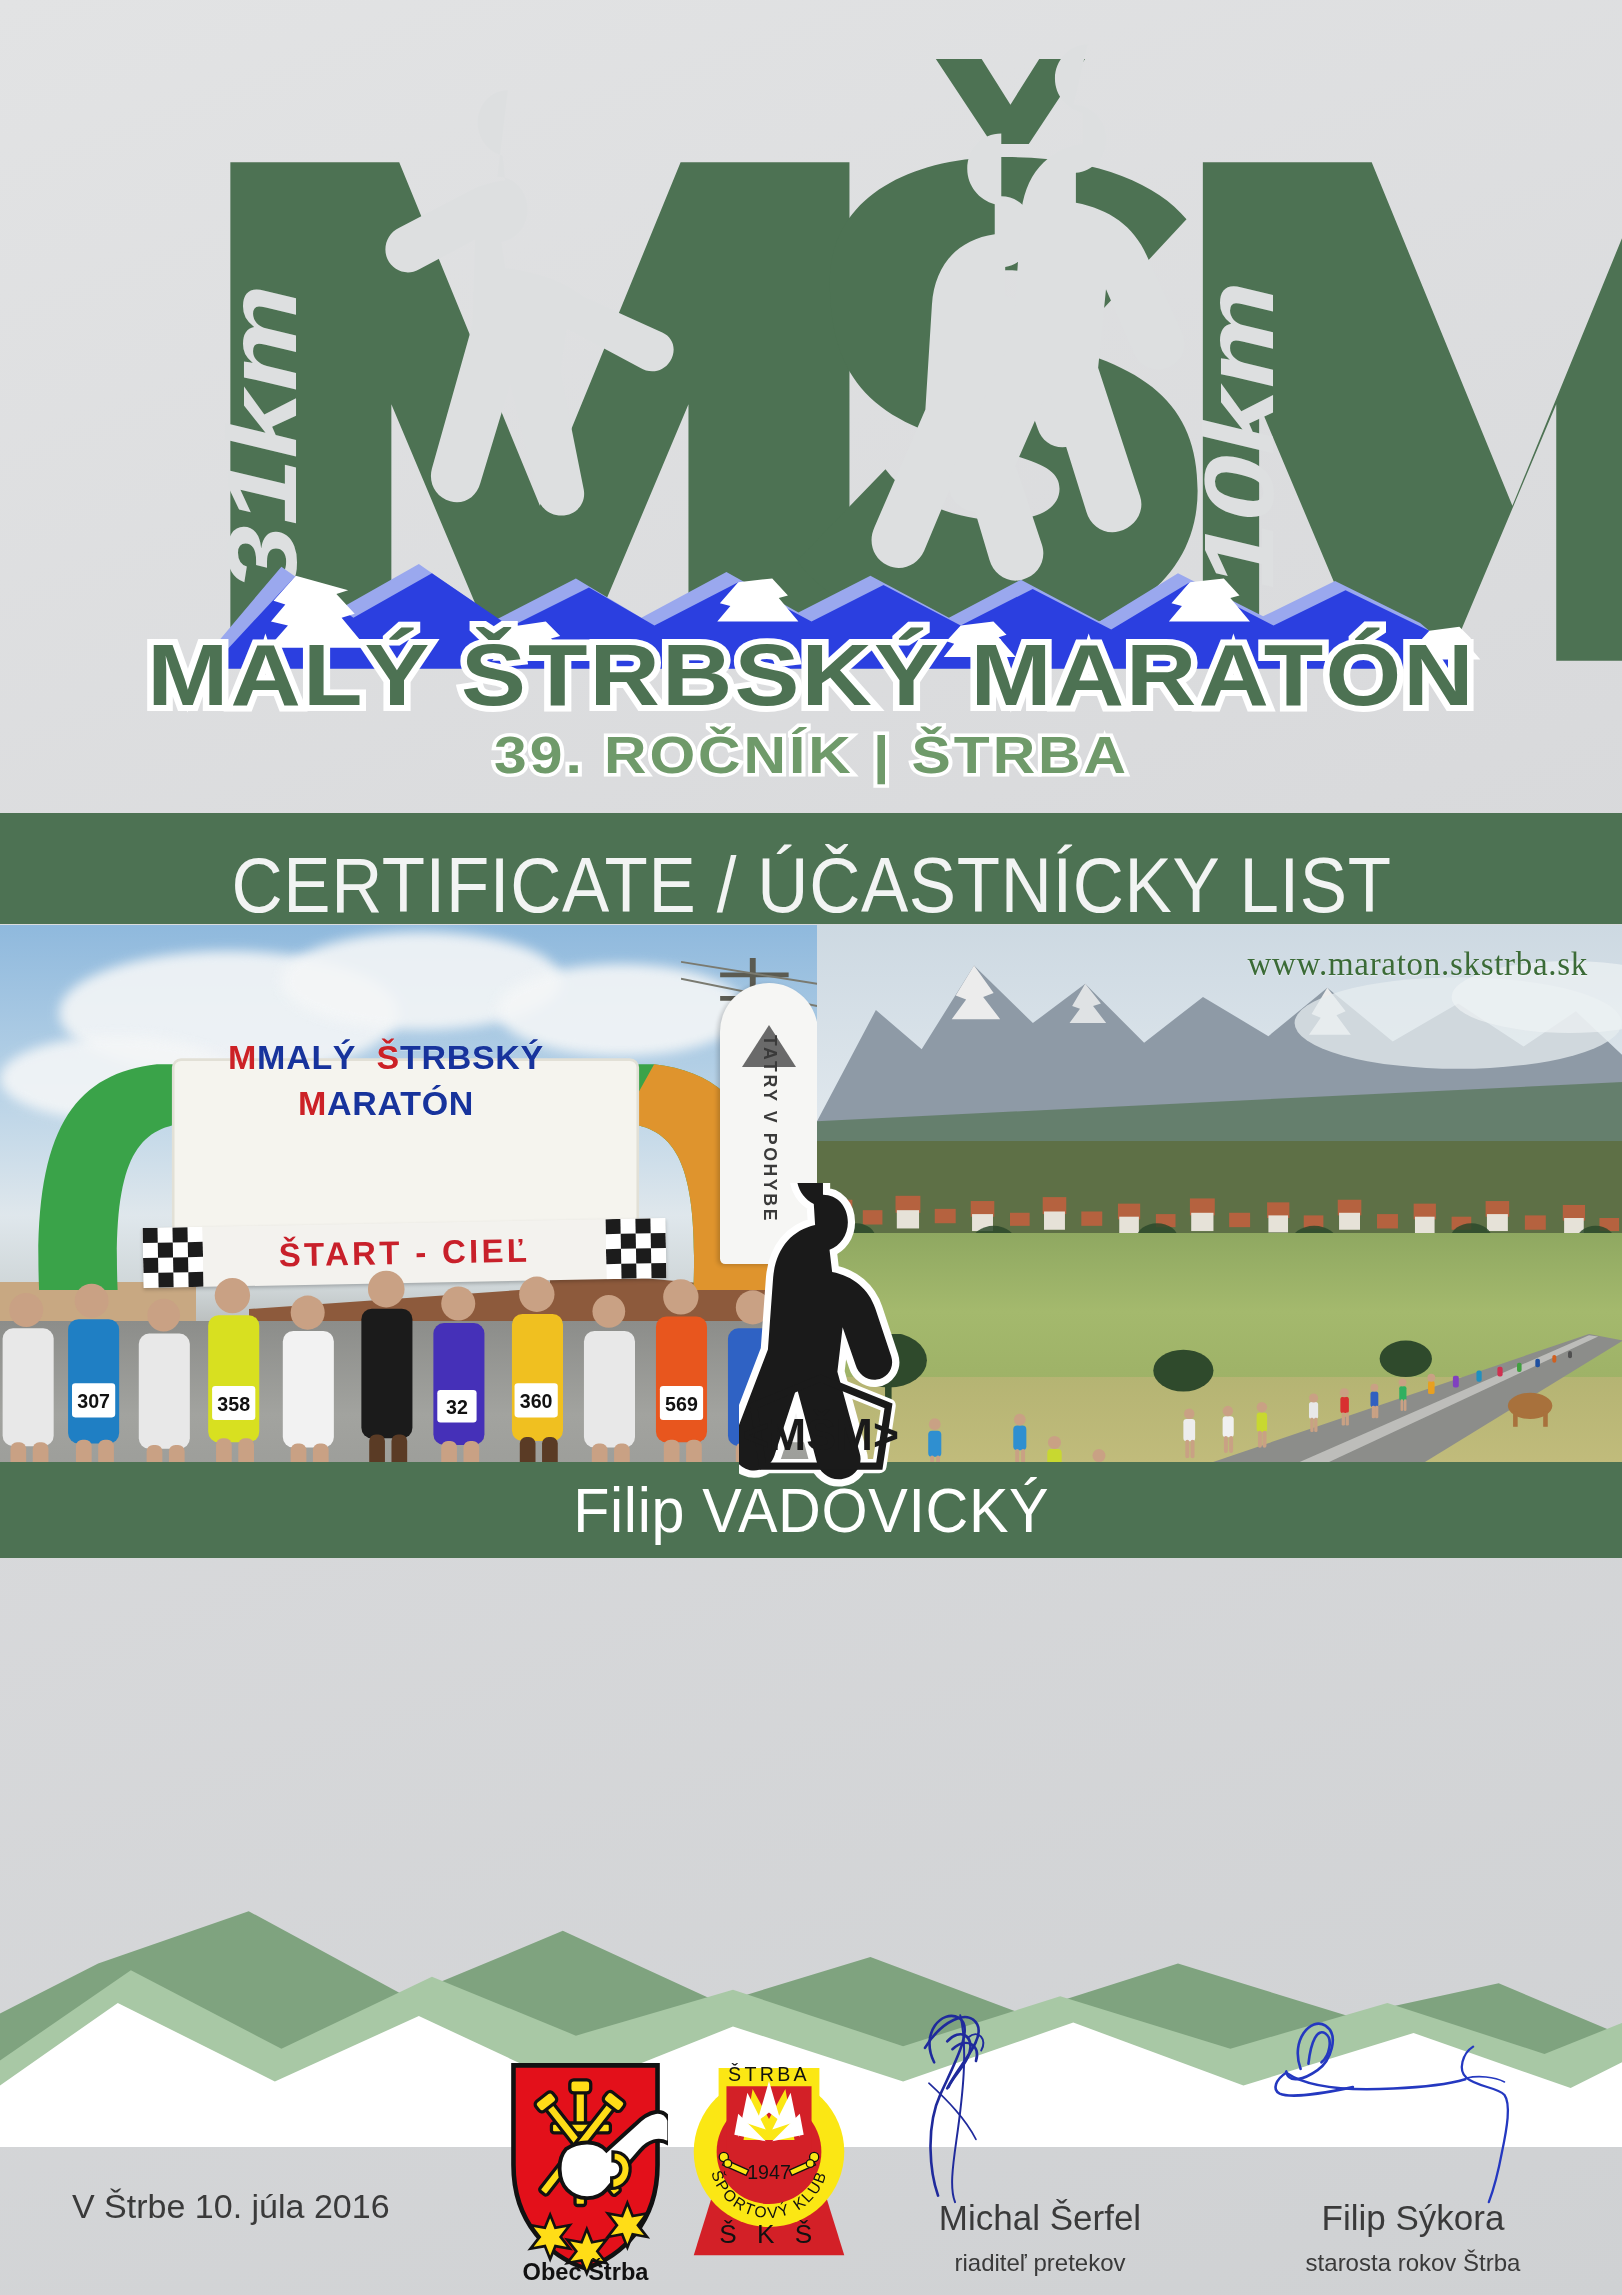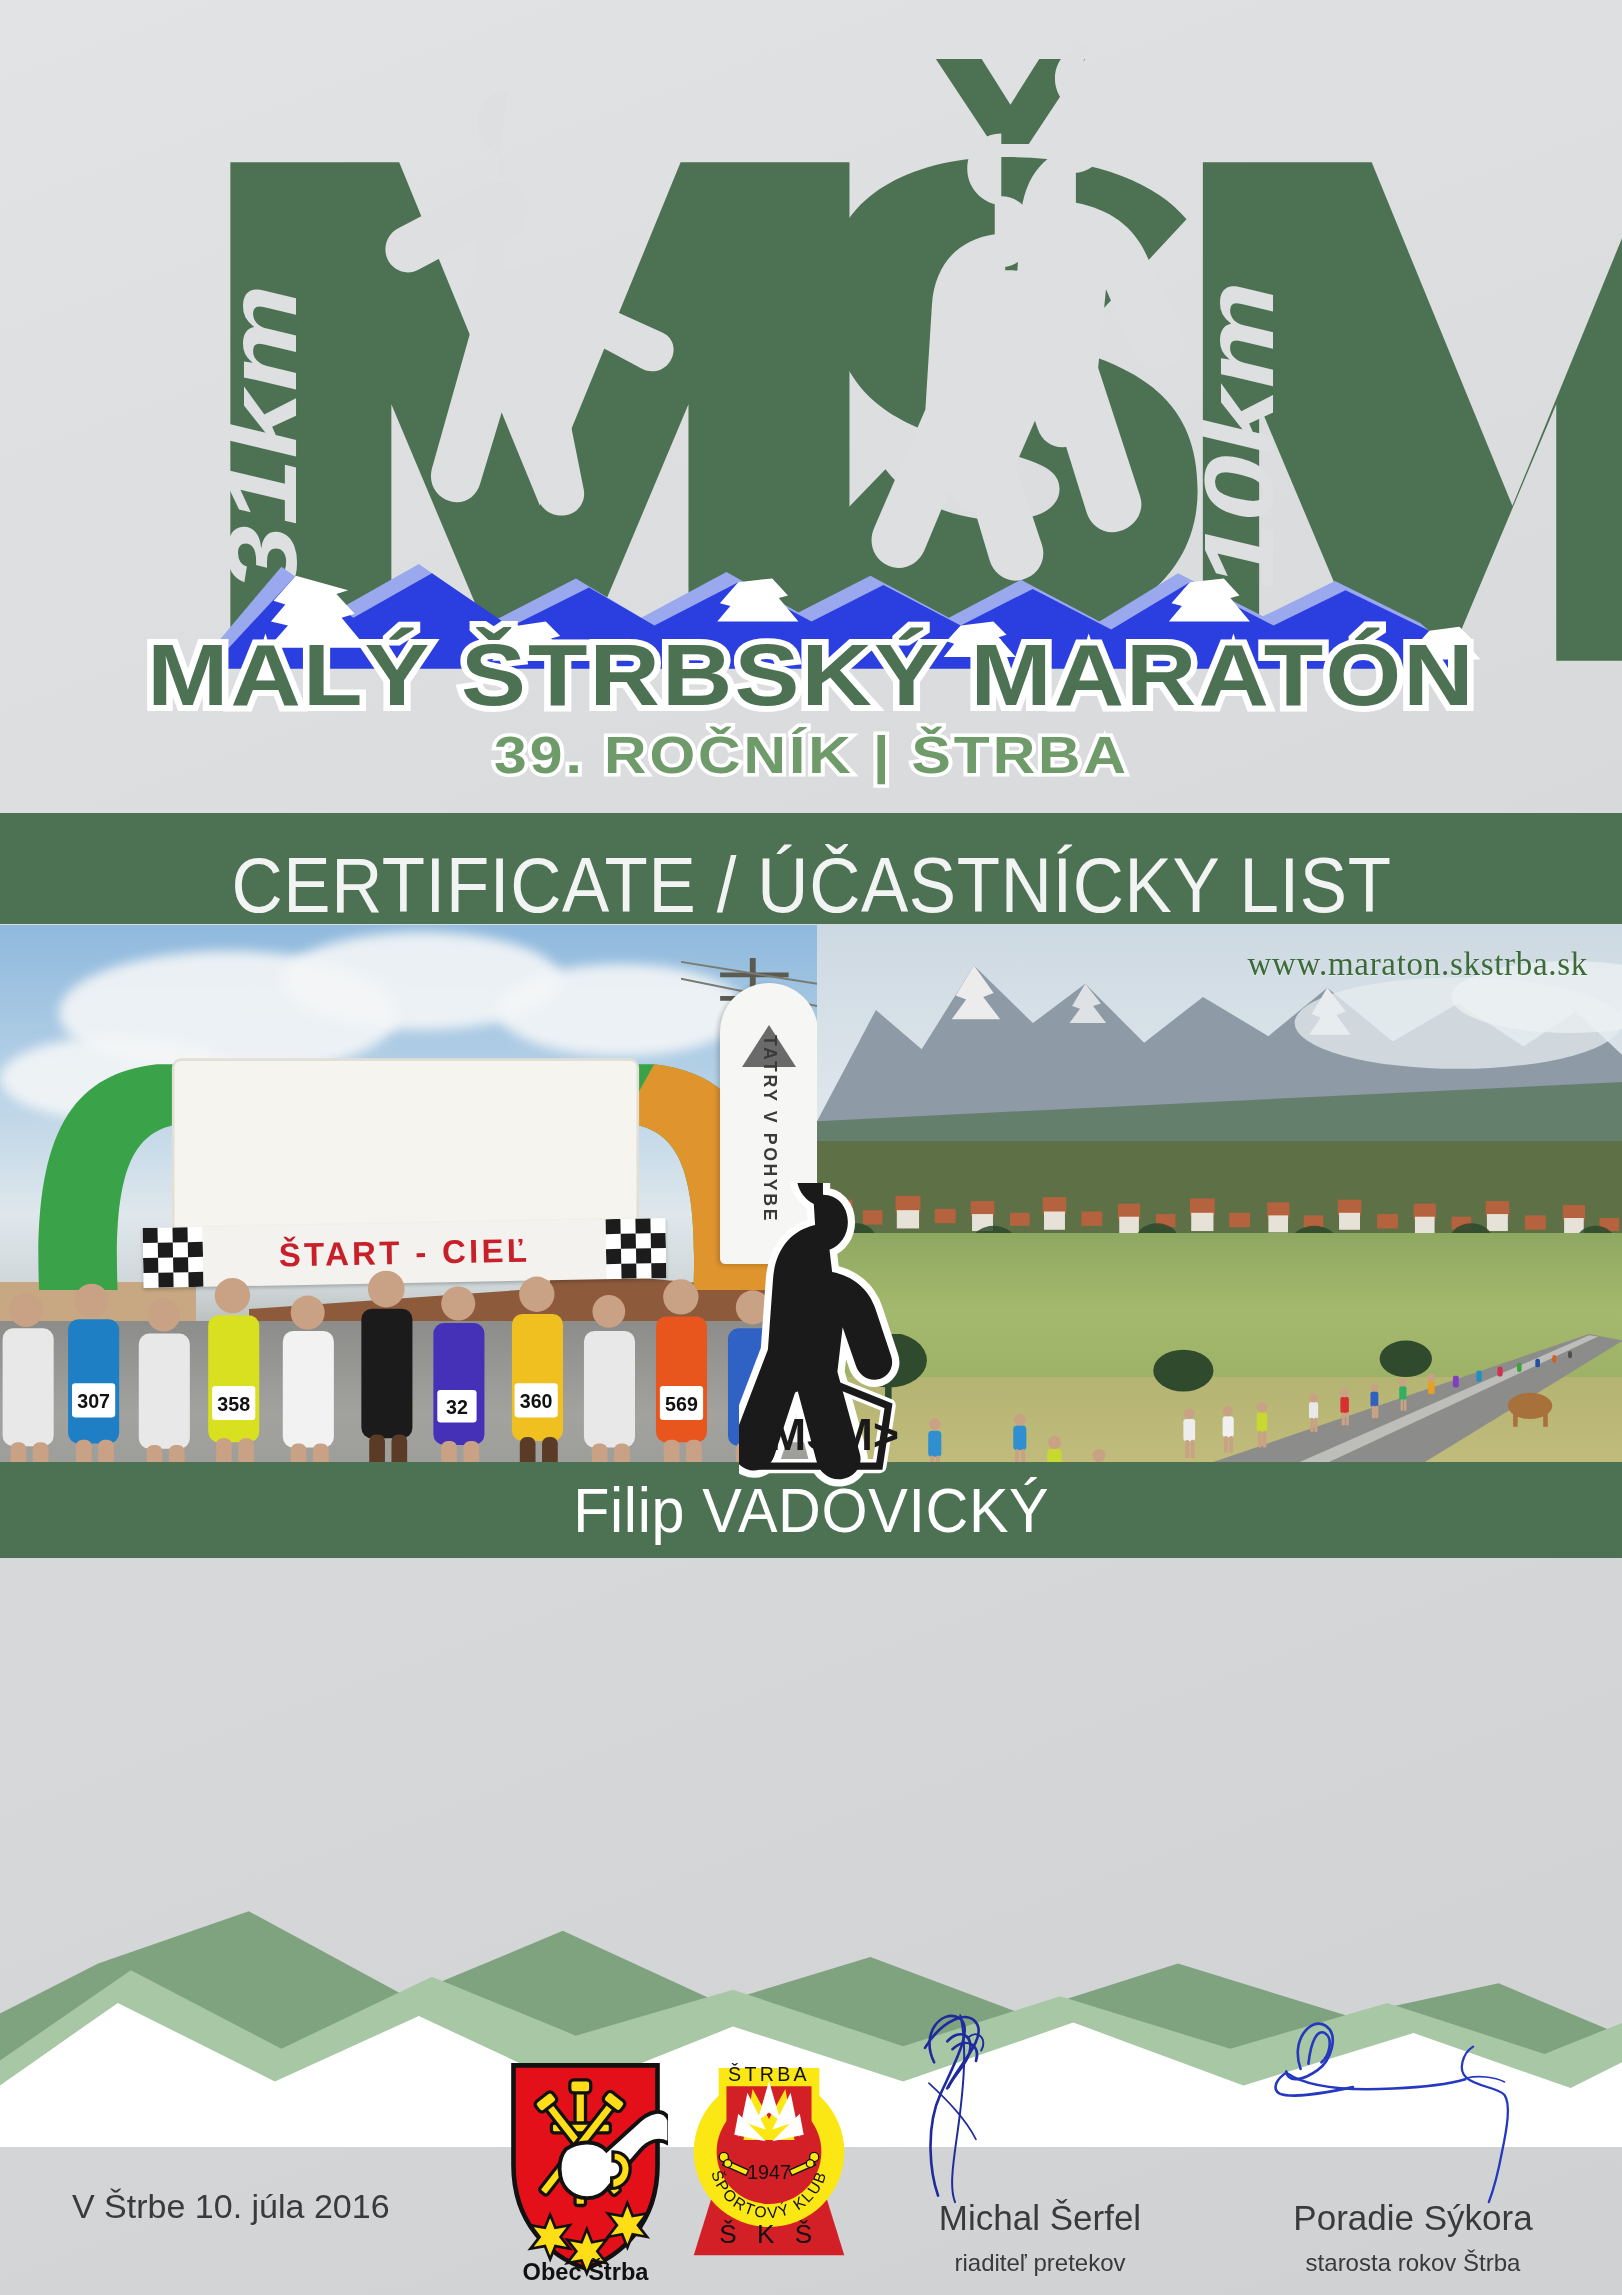--- a/index.html
+++ b/index.html
@@ -298,20 +298,24 @@
         <line x1="0" y1="62" x2="210" y2="104" stroke="#7a7a70" stroke-width="3"></line>
       </svg>
 
       <svg class="arch" viewBox="0 0 1160 440">
         <path d="M20,440 C10,200 70,110 200,95 L960,95 C1090,110 1150,200 1140,440 L1020,440
                  C1028,240 990,190 910,185 L250,185 C170,190 132,240 140,440 Z" fill="#3aa349"></path>
         <path d="M1020,440 C1028,240 990,190 910,185 L960,95 C1090,110 1150,200 1140,440 Z" fill="#e8932c" opacity="0.95"></path>
         <rect x="225" y="88" width="710" height="300" rx="12" fill="#f5f4ee"></rect>
         <rect x="225" y="88" width="710" height="300" rx="12" fill="none" stroke="#e2e0d6" stroke-width="4"></rect>
       </svg>
+      <div class="arch-banner-text">
+        <div><span class="red">M</span>MALÝ&nbsp;&nbsp;<span class="red">Š</span>TRBSKÝ</div>
+        <div><span class="red">M</span>ARATÓN</div>
+      </div>
 
       <div class="start-banner">
         <svg class="checker l" viewBox="0 0 92 92">
           <rect width="92" height="92" fill="#fff"></rect>
           <g fill="#1c1c1c">
             <rect x="0" y="0" width="23" height="23"></rect>
               <rect x="46" y="0" width="23" height="23"></rect>
             <rect x="23" y="23" width="23" height="23"></rect>
               <rect x="69" y="23" width="23" height="23"></rect>
             <rect x="0" y="46" width="23" height="23"></rect>
@@ -743,18 +747,18 @@
       <g fill="none" stroke="#2438c0" stroke-width="4" stroke-linecap="round">
         <path d="M108,102 C92,58 124,22 146,36 C168,50 154,90 134,104 C114,118 90,126 86,106"></path>
         <path d="M120,94 C124,58 134,40 146,48 C158,56 152,82 140,92"></path>
         <path d="M86,108 C118,130 180,136 250,132 C300,130 340,124 360,118"></path>
         <path d="M86,108 C70,118 64,134 76,140 C94,148 140,140 188,130"></path>
         <path d="M372,68 C356,78 348,104 362,116 C378,130 410,130 420,142
                  C430,156 424,192 416,230 C410,262 402,290 396,306" stroke-width="3.5"></path>
         <path d="M362,116 C380,112 404,114 420,122" stroke-width="2.5"></path>
       </g>
     </svg>
-    <div class="sig-name">Poradie Sýkora</div>
+    <div class="sig-name">Filip Sýkora</div>
     <div class="sig-role">starosta rokov Štrba</div>
   </div>
 
 </div>
 
 
 </body></html>

